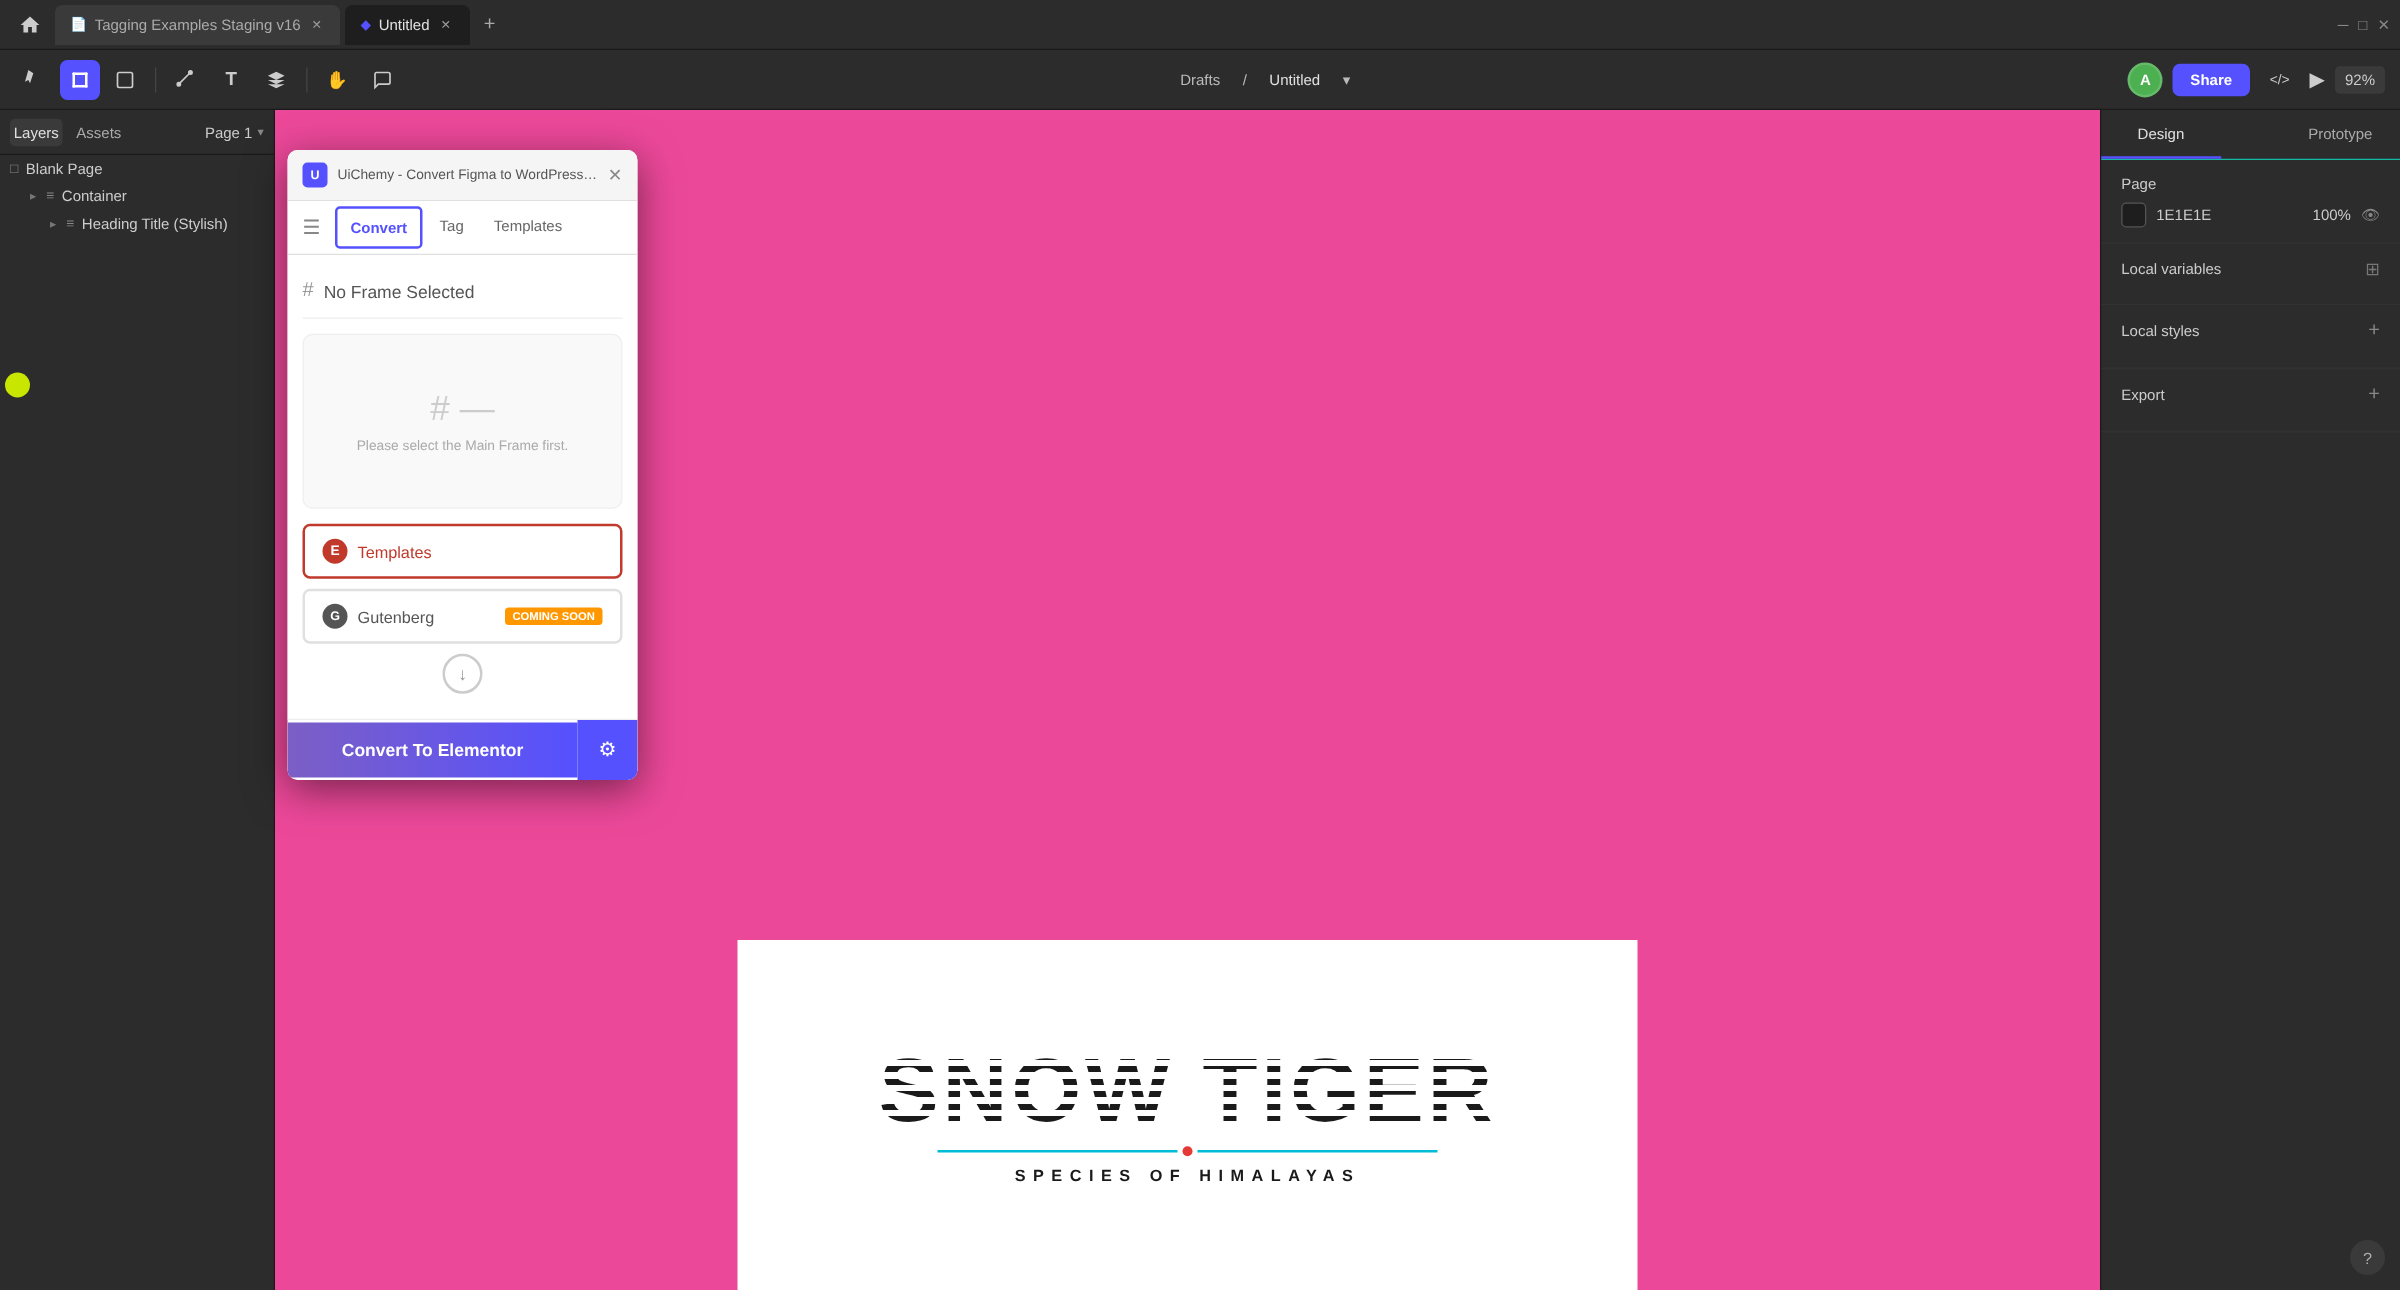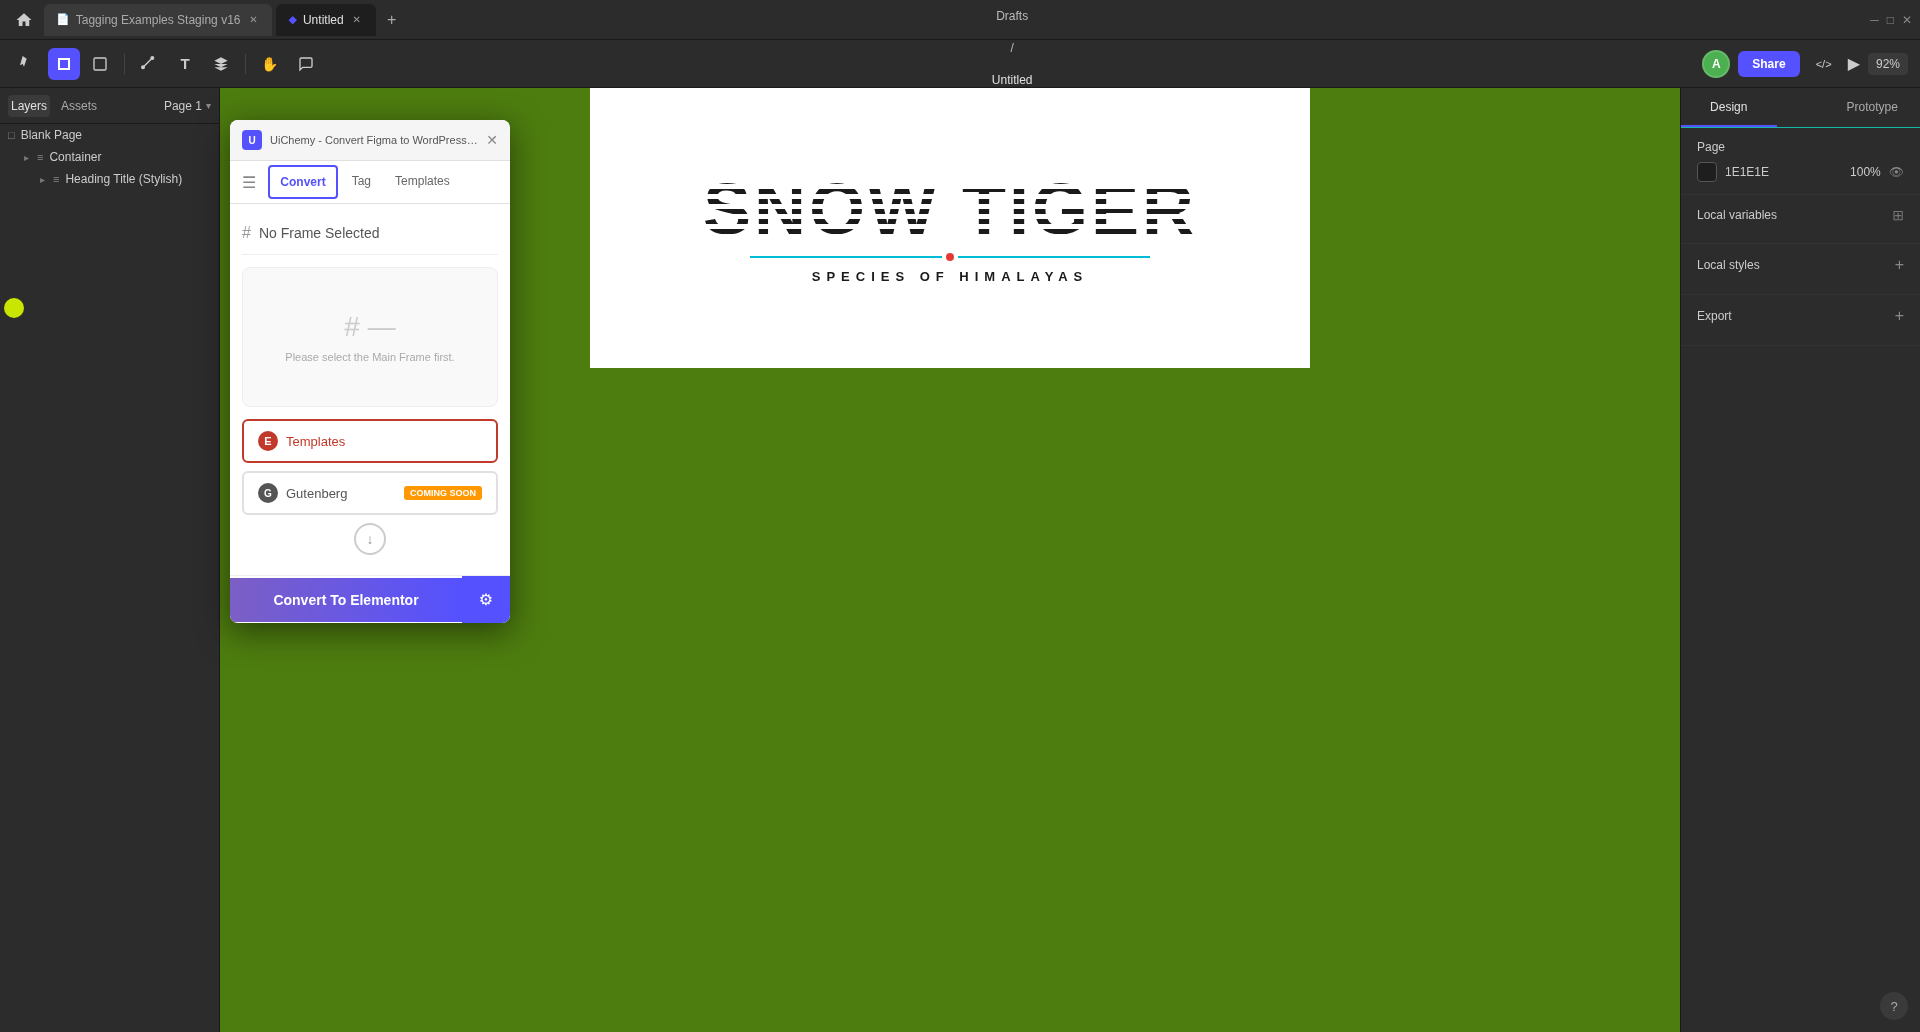--- a/index.html
+++ b/index.html
@@ -10,21 +10,21 @@
     .title-bar-tab { display: flex; align-items: center; height: 32px; padding: 0 12px; border-radius: 6px 6px 0 0; font-size: 12px; gap: 6px; cursor: pointer; }
     .title-bar-tab.inactive { background: #3a3a3a; color: #aaa; }
     .title-bar-tab.active { background: #1e1e1e; color: #e0e0e0; }
     .tab-close { width: 14px; height: 14px; display: flex; align-items: center; justify-content: center; border-radius: 50%; font-size: 10px; color: #999; cursor: pointer; }
     .tab-add { width: 24px; height: 24px; display: flex; align-items: center; justify-content: center; border-radius: 4px; color: #aaa; cursor: pointer; font-size: 16px; }
     .home-icon { width: 32px; height: 32px; display: flex; align-items: center; justify-content: center; }
 
     
     .toolbar { height: 48px; background: #2c2c2c; display: flex; align-items: center; justify-content: space-between; padding: 0 12px; border-bottom: 1px solid #1a1a1a; }
     .toolbar-left { display: flex; align-items: center; gap: 4px; }
-    .toolbar-center { display: flex; align-items: center; gap: 18px; color: #bbb; font-size: 12px; flex-direction: column; }
+    .toolbar-center { display: flex; align-items: center; gap: 18px; color: #bbb; font-size: 12px; }
     .toolbar-right { display: flex; align-items: center; gap: 8px; }
     .tool-btn { width: 32px; height: 32px; display: flex; align-items: center; justify-content: center; border-radius: 6px; cursor: pointer; color: #ccc; font-size: 14px; }
     .tool-btn.active { background: #5551ff; color: #fff; }
     .separator { width: 1px; height: 20px; background: #444; margin: 0 4px; }
     .share-btn { background: #5551ff; color: #fff; border: none; border-radius: 6px; padding: 6px 14px; font-size: 12px; font-weight: 600; cursor: pointer; }
     .avatar { width: 28px; height: 28px; border-radius: 50%; background: #4caf50; display: flex; align-items: center; justify-content: center; font-size: 12px; font-weight: bold; color: #fff; border: 2px solid #66bb6a; }
     .zoom-btn { background: #3a3a3a; border: none; color: #ccc; border-radius: 4px; padding: 4px 8px; font-size: 12px; cursor: pointer; }
     .play-btn { color: #ccc; cursor: pointer; font-size: 16px; }
 
     
@@ -48,21 +48,21 @@
     .right-section-header { display: flex; align-items: center; justify-content: space-between; margin-bottom: 8px; color: #ccc; font-size: 12px; }
     .right-section-title { color: #ccc; font-size: 12px; }
     .right-section-add { color: #888; cursor: pointer; font-size: 16px; font-weight: 300; }
     .page-color-row { display: flex; align-items: center; gap: 8px; }
     .color-swatch { width: 20px; height: 20px; border-radius: 4px; background: #1e1e1e; border: 1px solid #555; cursor: pointer; }
     .color-label { font-size: 12px; color: #ccc; }
     .opacity-label { font-size: 12px; color: #ccc; margin-left: auto; text-align: right; }
     .eye-icon { color: #888; cursor: pointer; font-size: 12px; }
 
     
-    .canvas { position: absolute; top: 88px; left: 220px; right: 240px; bottom: 0; background: #4d7c0f; overflow: hidden; display: flex; align-items: flex-start; justify-content: center; }
+    .canvas { position: absolute; top: 88px; left: 220px; right: 240px; bottom: 0; background: #ec4899; overflow: hidden; display: flex; align-items: flex-end; justify-content: center; }
     .frame-container { position: relative; }
     .design-frame { width: 720px; height: 280px; background: #fff; display: flex; align-items: center; justify-content: center; flex-direction: column; }
     .snow-tiger-title { font-size: 64px; font-weight: 900; color: #1a1a1a; letter-spacing: 4px; font-family: 'Arial Black', sans-serif; line-height: 1; position: relative; }
     .tiger-divider { display: flex; align-items: center; width: 400px; margin: 8px 0; }
     .tiger-line { flex: 1; height: 2px; background: #00bcd4; }
     .tiger-dot { width: 8px; height: 8px; border-radius: 50%; background: #e53935; margin: 0 4px; }
     .tiger-subtitle { font-size: 13px; letter-spacing: 6px; color: #1a1a1a; font-weight: 600; }
 
     
     .plugin-panel { position: absolute; left: 230px; top: 120px; width: 280px; background: #fff; border-radius: 8px; box-shadow: 0 8px 32px rgba(0,0,0,0.5); z-index: 100; overflow: hidden; }

